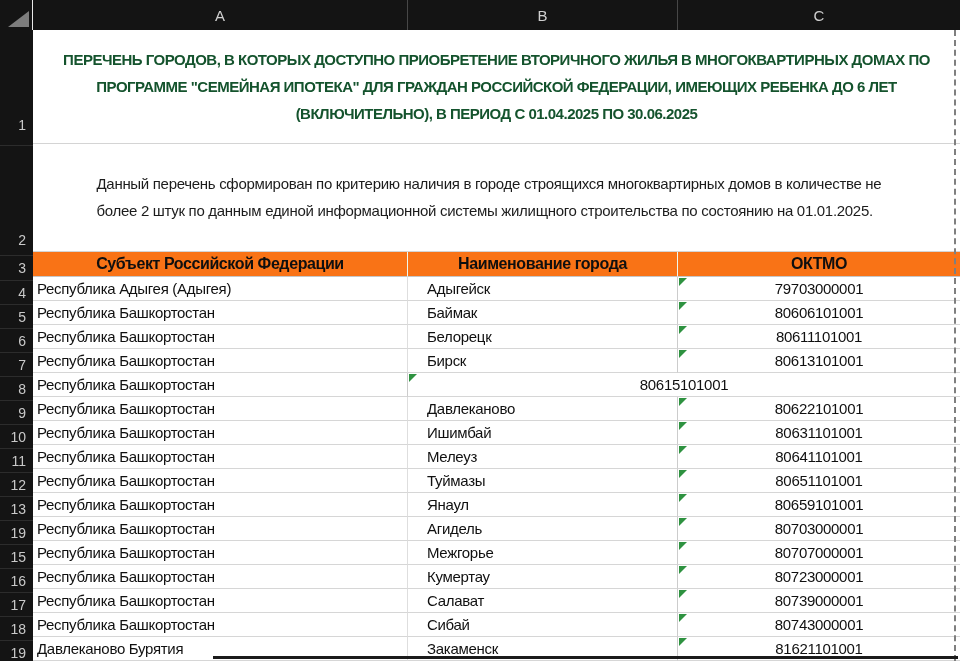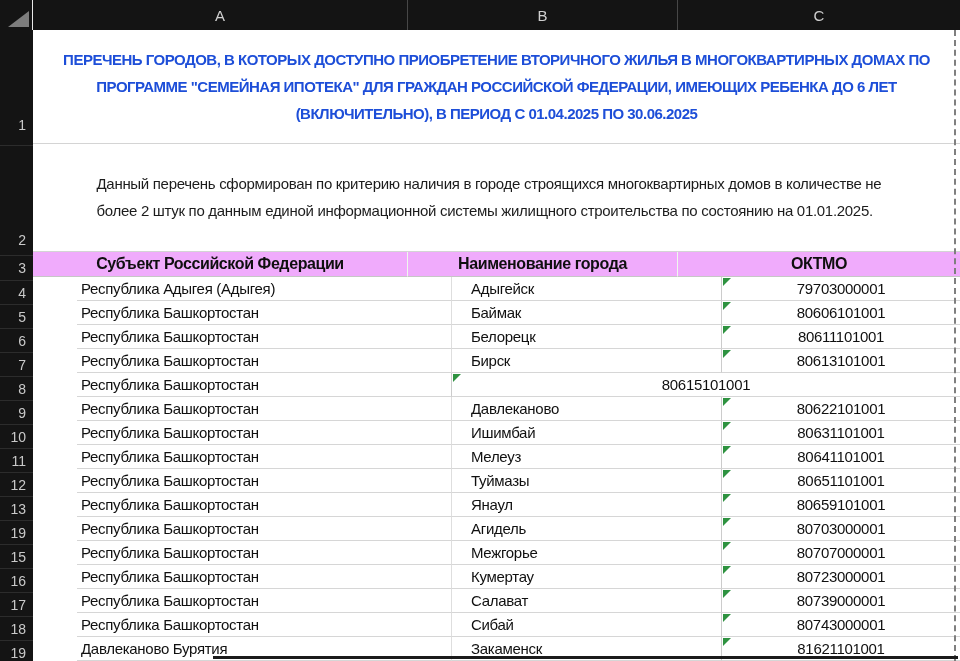--- a/index.html
+++ b/index.html
@@ -24,36 +24,36 @@
   .gcell.h1{height:116px;align-items:flex-end;padding-bottom:12px;}
   .gcell.h2{height:110px;align-items:flex-end;padding-bottom:7px;}
   .gcell.h3{height:25px;align-items:center;}
   .gcell.hd{height:24px;align-items:center;}
 
   
   .grid{position:absolute;top:30px;left:33px;right:0;bottom:0;display:flex;flex-direction:column;}
   .titlecell{box-sizing:border-box;height:116px;border-bottom:1px solid #d4d4d4;display:flex;
              align-items:center;justify-content:center;}
   .titlecell .t{max-width:905px;text-align:center;font-weight:bold;font-size:15px;line-height:27px;
-                color:#1d4ed8;letter-spacing:-0.5px;}
+                color:#14532d;letter-spacing:-0.5px;}
   .notecell{box-sizing:border-box;height:110px;border-bottom:1px solid #d4d4d4;display:flex;
             align-items:center;justify-content:center;}
   .notecell .t{max-width:800px;text-align:left;font-size:15px;line-height:27px;color:#1c1c1c;
                letter-spacing:-0.3px;}
 
   .hrow{display:flex;height:25px;flex:none;}
-  .hcell{box-sizing:border-box;background:#f0abfc;display:flex;align-items:center;justify-content:center;
+  .hcell{box-sizing:border-box;background:#f97316;display:flex;align-items:center;justify-content:center;
          font-weight:bold;font-size:16px;color:#0f0f0f;letter-spacing:-0.4px;
          border-bottom:1px solid #c6c6c6;}
   .hcell.ca{width:374px;} .hcell.cb{width:270px;border-left:1px solid #eef7ec;} .hcell.cc{flex:1;border-left:1px solid #eef7ec;}
 
   .drow{display:flex;height:24px;flex:none;}
   .dcell{box-sizing:border-box;display:flex;align-items:center;font-size:15px;color:#101010;
          letter-spacing:-0.3px;border-bottom:1px solid #d6d6d6;white-space:nowrap;overflow:hidden;}
-  .dcell.ca{width:374px;padding-left:4px;margin-left:44px;}
+  .dcell.ca{width:374px;padding-left:4px;}
   .dcell.cb{width:270px;padding-left:19px;border-left:1px solid #dedede;}
   .dcell.cc{flex:1;justify-content:center;position:relative;border-left:1px solid #cccccc;}
   .etri{position:absolute;top:1px;left:1px;width:0;height:0;
         border-top:8px solid #2e9240;border-right:8px solid transparent;}
 
   
   .pagebreak{position:absolute;top:30px;bottom:0;left:954px;width:0;border-left:2px dashed #7f7f7f;z-index:6;}
   .bline{position:absolute;top:656px;left:213px;width:745px;height:3px;background:#1b1b1b;z-index:7;}
 </style>
 </head>

